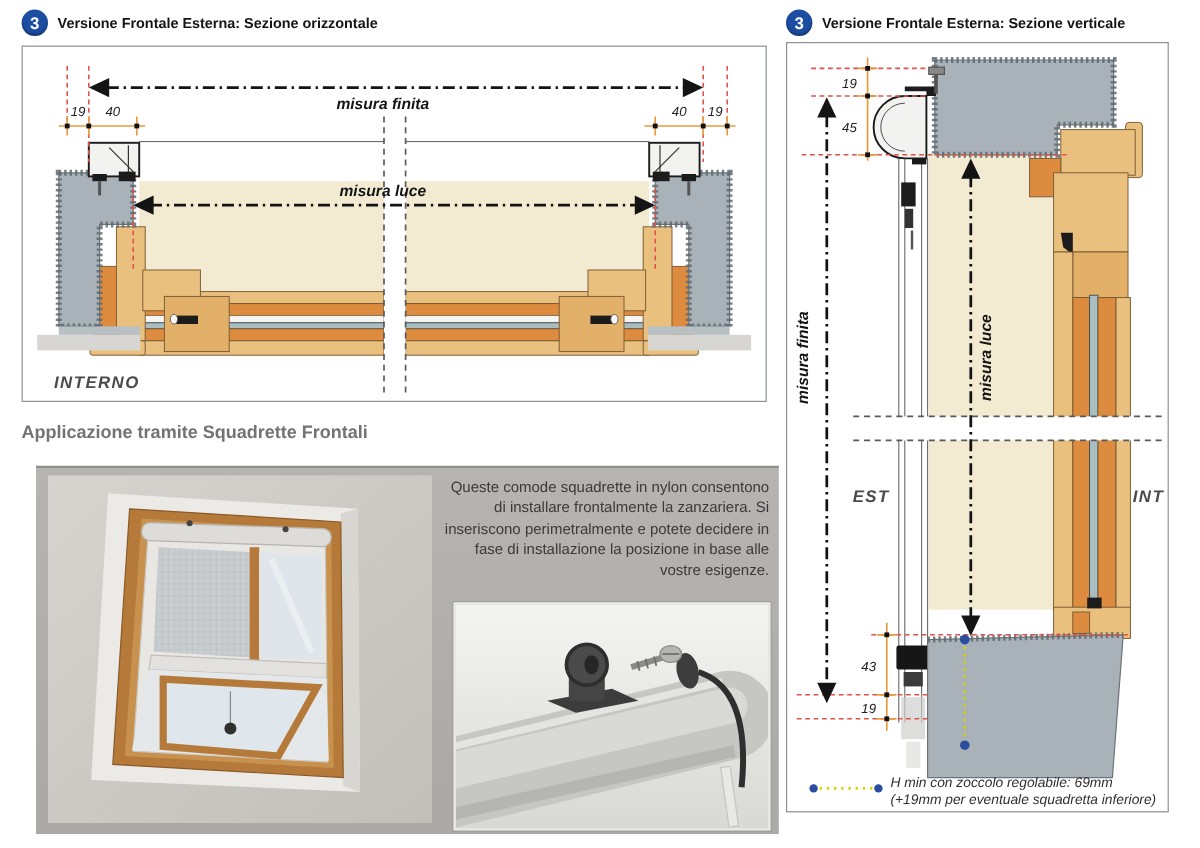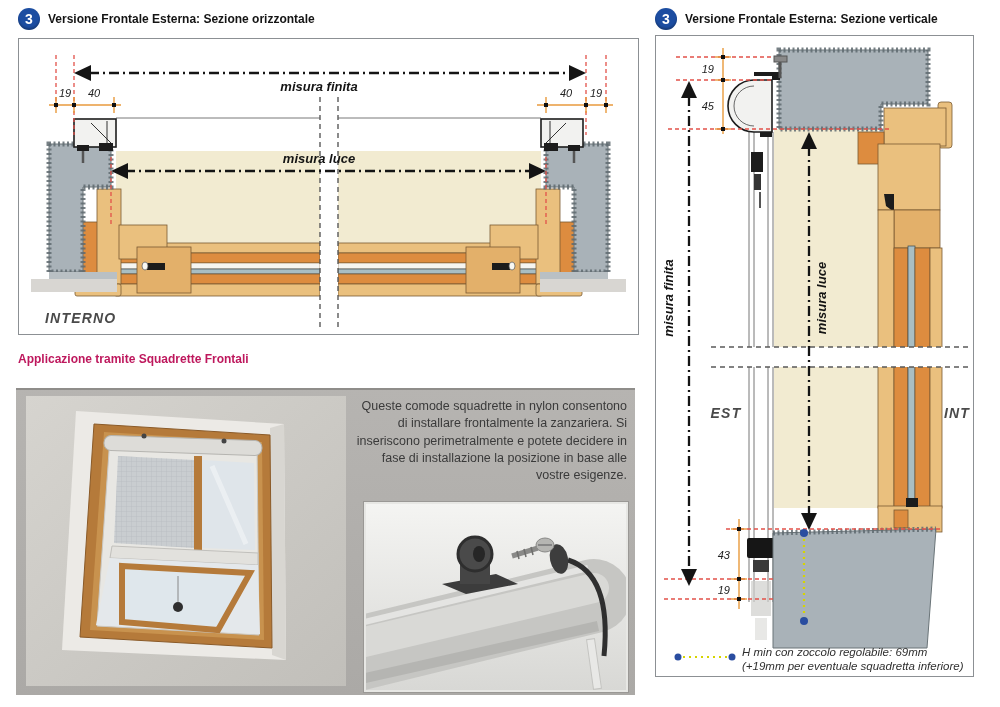--- a/index.html
+++ b/index.html
@@ -4,21 +4,21 @@
 <style>
   html,body{margin:0;padding:0;background:#fff;}
   body{font-family:"Liberation Sans",sans-serif;}
   .page{position:relative;width:1000px;height:707px;background:#fff;overflow:hidden;}
   .hdr{position:absolute;display:flex;align-items:center;gap:8px;}
   .badge{width:22px;height:22px;border-radius:50%;background:var(--accent_blue);color:#fff;
          font-weight:bold;font-size:14px;display:flex;align-items:center;justify-content:center;
          box-shadow:inset 0 -2px 2px rgba(0,0,0,.25);}
   .hdr-title{font-size:12px;font-weight:bold;color:#141414;}
   .panel{position:absolute;background:#fff;border:1px solid #8c9094;font-style:italic;}
-  .sub-title{position:absolute;font-size:12px;font-weight:bold;color:#be185d;}
+  .sub-title{position:absolute;font-size:15px;font-weight:bold;color:#737373;}
   .graybox{position:absolute;background:linear-gradient(#b6b4b1,#aba9a6);box-shadow:inset 0 2px 0 #8f8d8a;}
   .photo{position:absolute;}
   .desc{position:absolute;text-align:right;font-size:12.5px;line-height:1.38;color:#3a3a3a;}
   .inset{position:absolute;border:2px solid #e7e7e4;box-shadow:0 0 0 1px #9a9895;background:#eee;}
   svg{display:block;font-family:"Liberation Sans",sans-serif;}
   .beige{fill:var(--beige);}
   .wall{fill:var(--wall_gray);stroke:#6a7478;stroke-width:1;}
   .speck{stroke:#5f6a70;stroke-width:5;stroke-dasharray:2 2.5;fill:none;opacity:.85;}
   .lightstrip{fill:#d8d6d2;}
   .tan{fill:var(--wood_tan);stroke:#7a5a33;stroke-width:.8;}
@@ -152,21 +152,21 @@
         <polygon class="ah" points="527,132 510,124 510,140"></polygon>
       </g>
       <text class="mlabel" x="300" y="124" text-anchor="middle">misura luce</text>
 
       <text class="biglabel" x="26" y="284">INTERNO</text>
     </svg>
   </div>
 
   <div class="sub-title" style="left:18px;top:352px;">Applicazione tramite Squadrette Frontali</div>
 
-  <div class="graybox" style="left:16px;top:388px;width:619px;height:307px;">
+  <div class="graybox" style="left:30px;top:388px;width:619px;height:307px;">
 
     <div class="photo" style="left:10px;top:8px;">
       <svg width="320" height="290" viewBox="0 0 320 290">
         <defs>
           <linearGradient id="wallg" x1="0" y1="0" x2="1" y2="1">
             <stop offset="0" stop-color="#d6d4cf"></stop>
               <stop offset="1" stop-color="#c1bfba"></stop>
           </linearGradient>
           <pattern id="mesh" width="5" height="5" patternUnits="userSpaceOnUse">
             <path d="M0 0H5M0 0V5" stroke="#b6bbc0" stroke-width="0.8"></path>

